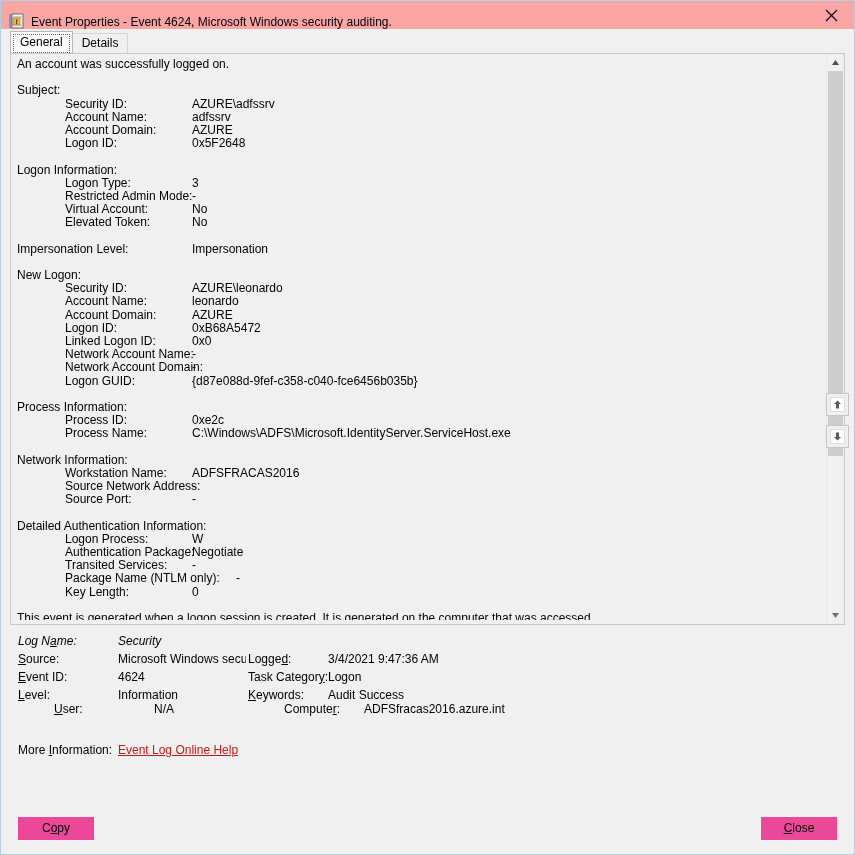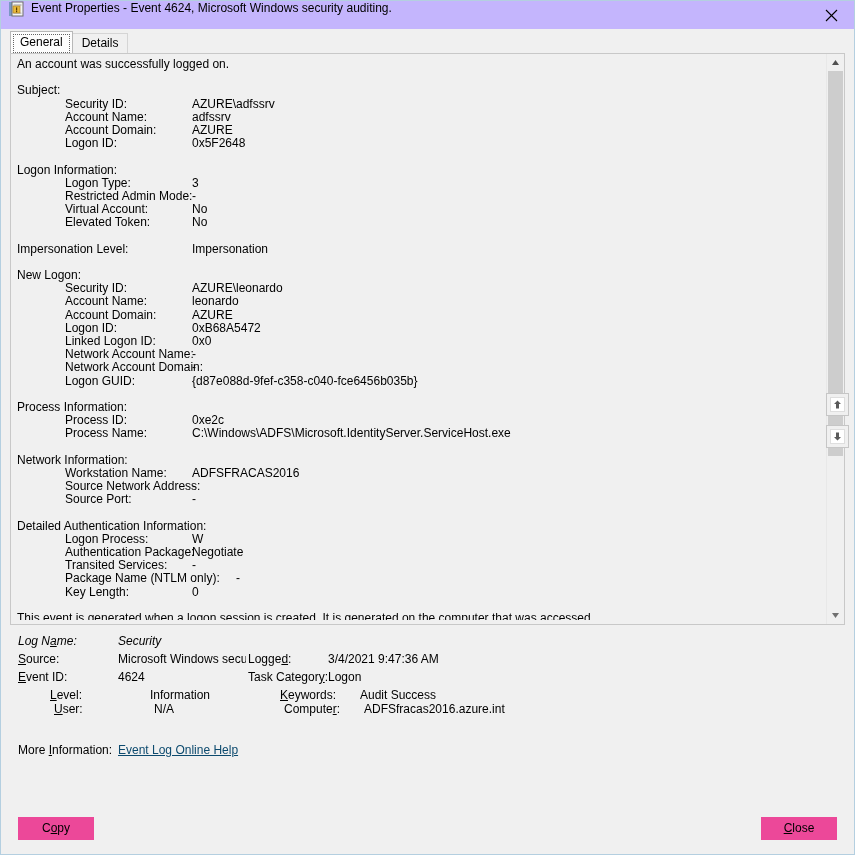--- a/index.html
+++ b/index.html
@@ -25,23 +25,23 @@
     background: #f0f0f0;
     border: 1px solid #b4cfe0;
     box-sizing: border-box;
     display: flex;
     flex-direction: column;
   }
 
   
   #titlebar {
     height: 28px;
-    background: #c4b5fd;
+    background: #fca5a5;
     display: flex;
-    align-items: flex-start;
+    align-items: flex-end;
     flex: none;
     position: relative;
   }
   #title-icon {
     width: 16px; height: 16px;
     margin-left: 7px; margin-right: 7px;
     flex: none;
     position: relative;
   }
   #title-text {
@@ -213,21 +213,21 @@
   .mvalue-l { position: absolute; left: 108px; }
   .mlabel-r { position: absolute; left: 238px; }
   .mvalue-r { position: absolute; left: 318px; }
   .mvalue-src {
     position: absolute; left: 108px;
     width: 128px; overflow: hidden;
     text-overflow: clip; white-space: nowrap;
   }
   u { text-decoration: underline; }
   #more-link {
-    color: #0c4a6e;
+    color: #b91c1c;
     text-decoration: underline;
     cursor: pointer;
   }
 
   
   #footer {
     flex: none;
     height: 48px;
     position: relative;
   }
@@ -465,21 +465,21 @@
         <span class="mvalue-src">Microsoft Windows security</span>
         <span class="mlabel-r">Logge<u>d</u>:</span>
         <span class="mvalue-r">3/4/2021 9:47:36 AM</span>
       </div>
       <div class="mrow" style="top:44px; left:0; right:4px;">
         <span class="mlabel-l"><u>E</u>vent ID:</span>
         <span class="mvalue-l">4624</span>
         <span class="mlabel-r">Task Categor<u>y</u>:</span>
         <span class="mvalue-r">Logon</span>
       </div>
-      <div class="mrow" style="top:62px; left:0; right:0;margin-left:32px;">
+      <div class="mrow" style="top:62px; left:0; right:0;">
         <span class="mlabel-l"><u>L</u>evel:</span>
         <span class="mvalue-l">Information</span>
         <span class="mlabel-r"><u>K</u>eywords:</span>
         <span class="mvalue-r">Audit Success</span>
       </div>
       <div class="mrow" style="top:76px; left:0; right:0;margin-left:36px;">
         <span class="mlabel-l"><u>U</u>ser:</span>
         <span class="mvalue-l">N/A</span>
         <span class="mlabel-r">Compute<u>r</u>:</span>
         <span class="mvalue-r">ADFSfracas2016.azure.int</span>

